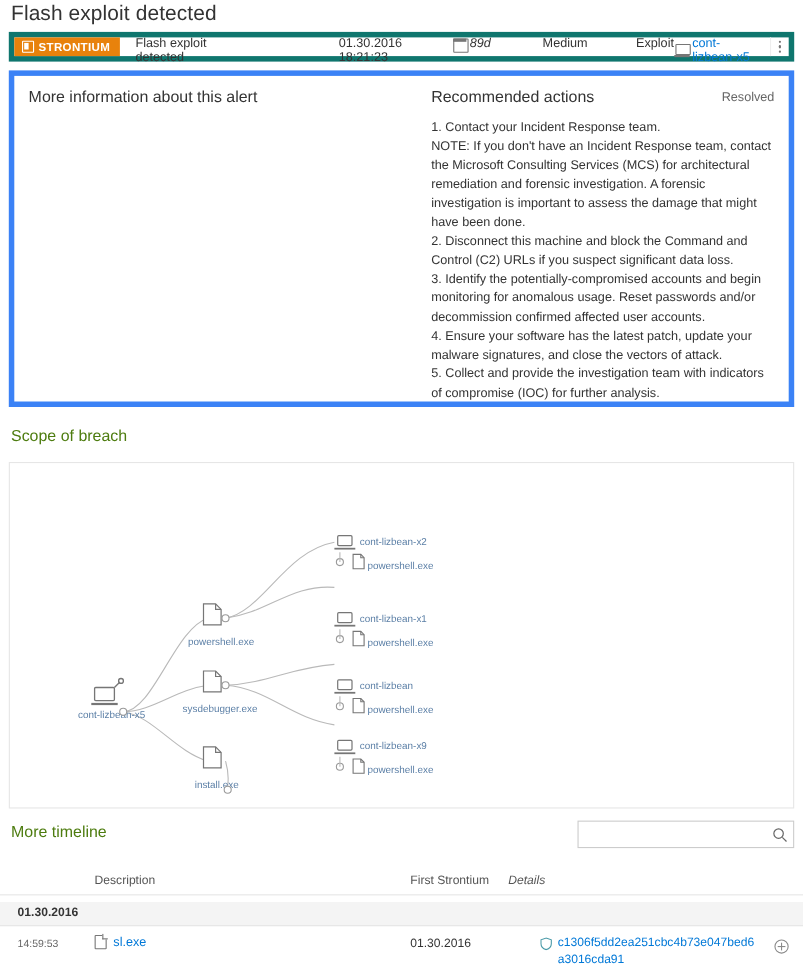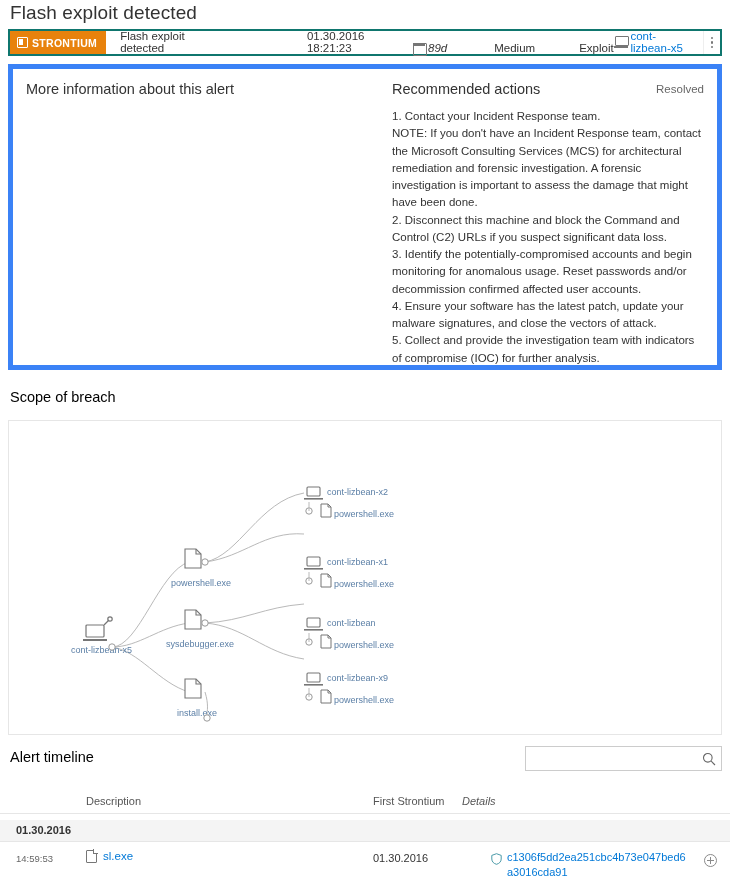--- a/index.html
+++ b/index.html
@@ -18,22 +18,22 @@
     position: absolute; left: 10px; top: 2px;
     font-size: 19px; font-weight: 400; color: #333;
     letter-spacing: .1px;
   }
 
   
   .alert-bar {
     position: absolute; left: 8px; top: 29px;
     width: 714px; height: 27px;
     background: #ffffff;
-    border: 2px solid #0f766e;
-    display: flex; align-items: flex-end;
+    border: 5px solid #0f766e;
+    display: flex; align-items: flex-start;
     font-size: 11.5px;
   }
   .badge {
     display: flex; align-items: center; gap: 4px;
     background: #e8820c; color: #ffffff;
     height: 100%; padding: 0 9px 0 7px;
     font-size: 10.5px; font-weight: 700; letter-spacing: .3px;
   }
   .badge .b-ico { display: inline-block; width: 11px; height: 11px; position: relative; }
   .badge .b-ico:before {
@@ -96,21 +96,21 @@
   .panel-body { font-size: 11.5px; line-height: 1.5; color: #333; }
   .resolved {
     position: absolute; right: 13px; top: 14px;
     font-size: 11.5px; color: #666;
   }
   .rec-list p { margin: 0; }
   .rec-gap { height: 12px; }
 
   
   .section-h {
-    position: absolute; font-size: 14.5px; color: #000000; font-weight: 400;
+    position: absolute; font-size: 14.5px; color: #4d7c0f; font-weight: 400;
   }
   #scope-h { left: 10px; top: 389px; }
   .graph-panel {
     position: absolute; left: 8px; top: 420px;
     width: 714px; height: 315px;
     border: 1px solid #e6e6e6; background: #fff;
   }
   .graph-panel svg { display: block; }
   .node-label {
     font-family: "Liberation Sans", sans-serif;
@@ -150,21 +150,21 @@
     background: #f4f4f4; border-bottom: 1px solid #e6e6e6;
   }
   .tl-daygroup span {
     position: absolute; left: 16px; top: 4px;
     font-size: 11px; font-weight: 700; color: #333;
   }
   .tl-row {
     position: absolute; left: 0; top: 842px; width: 730px; height: 36px;
   }
   .tl-time { position: absolute; left: 16px; top: 11px; font-size: 9.5px; color: #666; }
-  .tl-file { position: absolute; left: 86px; top: 8px; display:flex; gap:6px; }
+  .tl-file { position: absolute; left: 86px; top: 8px; display:flex; align-items:center; gap:6px; }
   .file-ico { width: 11px; height: 13px; position: relative; display:inline-block; }
   .file-ico:before {
     content:""; position:absolute; inset:0;
     border:1px solid #767676; border-radius:1px;
   }
   .file-ico:after {
     content:""; position:absolute; right:-1px; top:-1px; width:4px; height:4px;
     background:#fff; border-left:1px solid #767676; border-bottom:1px solid #767676;
   }
   .tl-file a { color: #0078d7; text-decoration: none; font-size: 11.5px; }
@@ -330,21 +330,21 @@
       <circle cx="300" cy="276" r="3.2" fill="#fff" stroke="#9a9a9a" stroke-width="1"></circle>
       <path d="M300,267 v9" stroke="#b9b9b9" stroke-width="1" fill="none"></path>
       <g transform="translate(310,269)">
         <path d="M2,0 h7 l3,3 v10 h-10 z" fill="#fff" stroke="#767676" stroke-width="1"></path>
         <path d="M9,0 v3 h3" fill="none" stroke="#767676" stroke-width="1"></path>
       </g>
       <text class="node-label" x="325" y="282">powershell.exe</text>
     </svg>
   </div>
 
-  <div class="section-h" id="timeline-h">Alert timeline</div>
+  <div class="section-h" id="timeline-h">More timeline</div>
 
   <div class="search-box">
     <input type="text" placeholder="" style="">
     <span class="search-ico">
       <svg width="14" height="14" viewBox="0 0 14 14">
         <circle cx="5.8" cy="5.8" r="4.3" fill="none" stroke="#666" stroke-width="1.1"></circle>
         <path d="M9.2,9.2 L13,13" stroke="#666" stroke-width="1.1" fill="none"></path>
       </svg>
     </span>
   </div>

